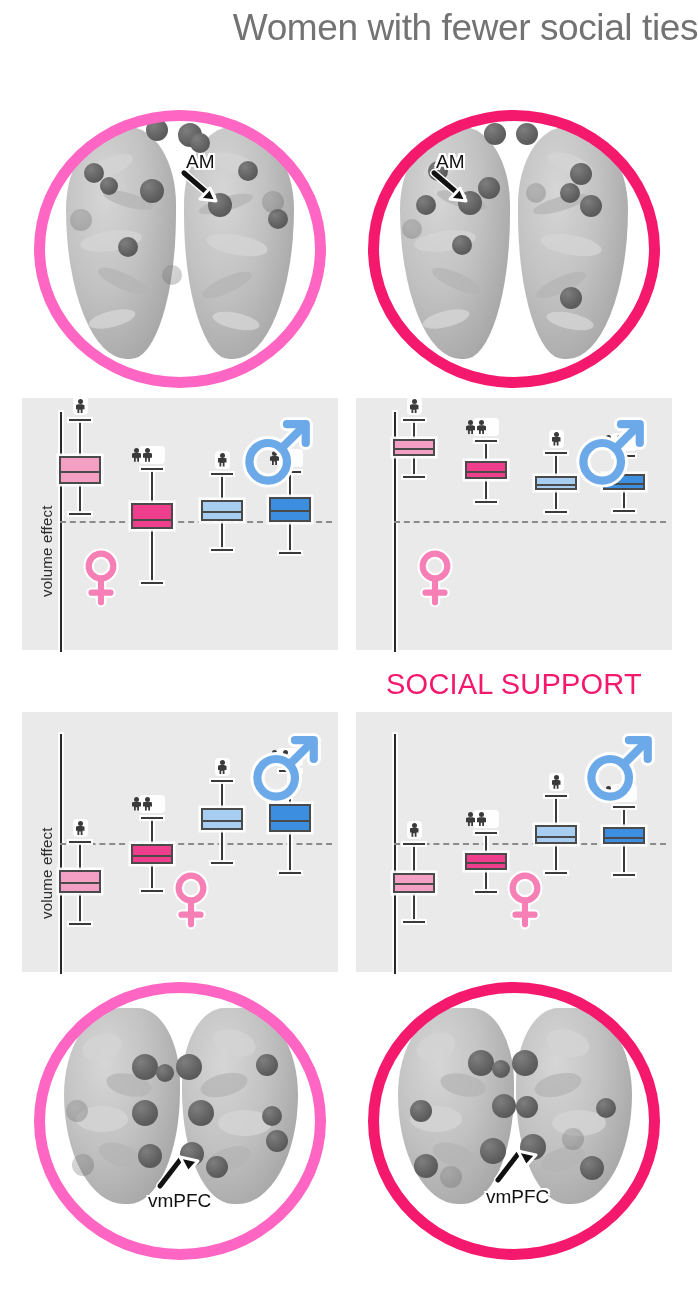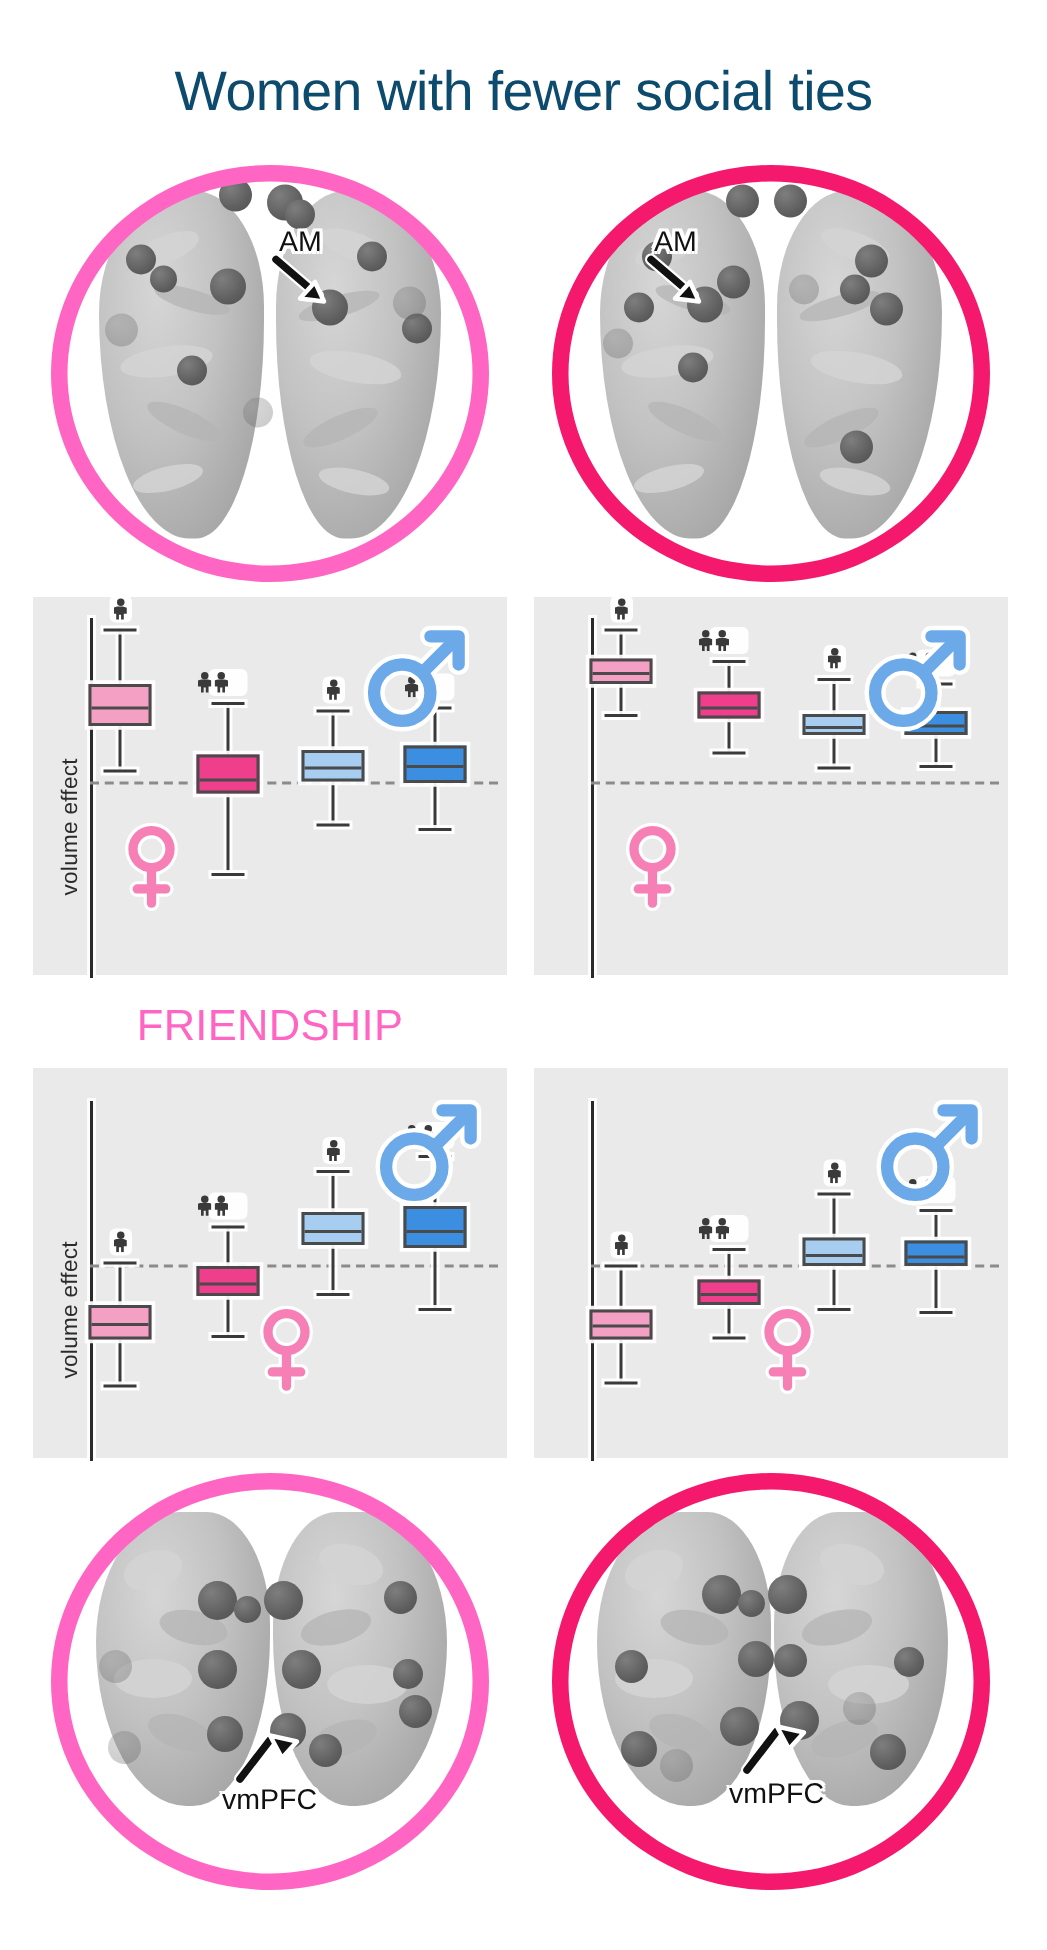--- a/index.html
+++ b/index.html
@@ -7,26 +7,25 @@
     width: 698px; height: 1300px;
     background: #ffffff;
     font-family: "Liberation Sans", sans-serif;
     overflow: hidden;
   }
   #root { position: relative; width: 698px; height: 1300px; background:#fff; }
 
   
   .title {
     position: absolute; left: 0; top: 6px; width: 698px;
-    text-align: center;
+    text-align: right;
     font-size: 37px; line-height: 44px;
-    font-weight: 400; color: #0c4a6e;
+    font-weight: 400; color: #737373;
     letter-spacing: -0.4px;
     font-family: "Liberation Sans", sans-serif;
-    margin-top: 33px;
   }
   .title .ln { display:block; }
 
   
   .panel { position: absolute; background: #eaeaea; }
 
   
   .braincell { position:absolute; background:#fff; overflow:hidden; }
   .ring {
     position:absolute; border-radius:50%;
@@ -288,21 +287,21 @@
       <svg width="56" height="48" style="left:116px; top:168px;">
         <path d="M28 4 L8 30" stroke="#fff" stroke-width="8" fill="none" stroke-linecap="round"></path>
         <path d="M28 4 L8 30" stroke="#111" stroke-width="5" fill="none" stroke-linecap="round"></path>
         <path d="M4 2 L22 6 L12 17 Z" fill="#111" stroke="#fff" stroke-width="3" stroke-linejoin="round" transform="translate(24,-1)"></path>
       </svg>
       <span class="txt" style="left:112px; top:204px;">vmPFC</span>
     </div>
   </div>
   <div class="ring" style="left:368px; top:982px; width:292px; height:278px; border:11px solid #F5196E;"></div>
 
-  <div class="condlabel" style="left:22px; top:668px; width:316px; color:#FF66C4;">FRIENDSHIP</div>
+  <div class="condlabel" style="left:356px; top:668px; width:316px; color:#F5196E;">SOCIAL SUPPORT</div>
 
   <div id="plots">
       <div class="plot" style="left: 0px; top: 0px; width: 698px; height: 1300px;">
         <div class="yaxis" style="left: 60px; top: 412px; height: 240px;"></div>
         <div class="ylabel" style="left: 38px; top: 597.32px;">volume effect</div>
         <div class="zeroline" style="left: 60px; top: 520.964px; width: 272px;"></div>
         <div class="boxgrp" style="left: 80px; top: 0px; width: 0px; height: 0px;">
           <div class="whisker" style="top: 419.264px; height: 93.6286px;"></div>
           <div class="cap" style="top: 419.264px; width: 22px; margin-left: -11px;"></div>
           <div class="cap" style="top: 512.893px; width: 22px; margin-left: -11px;"></div>

